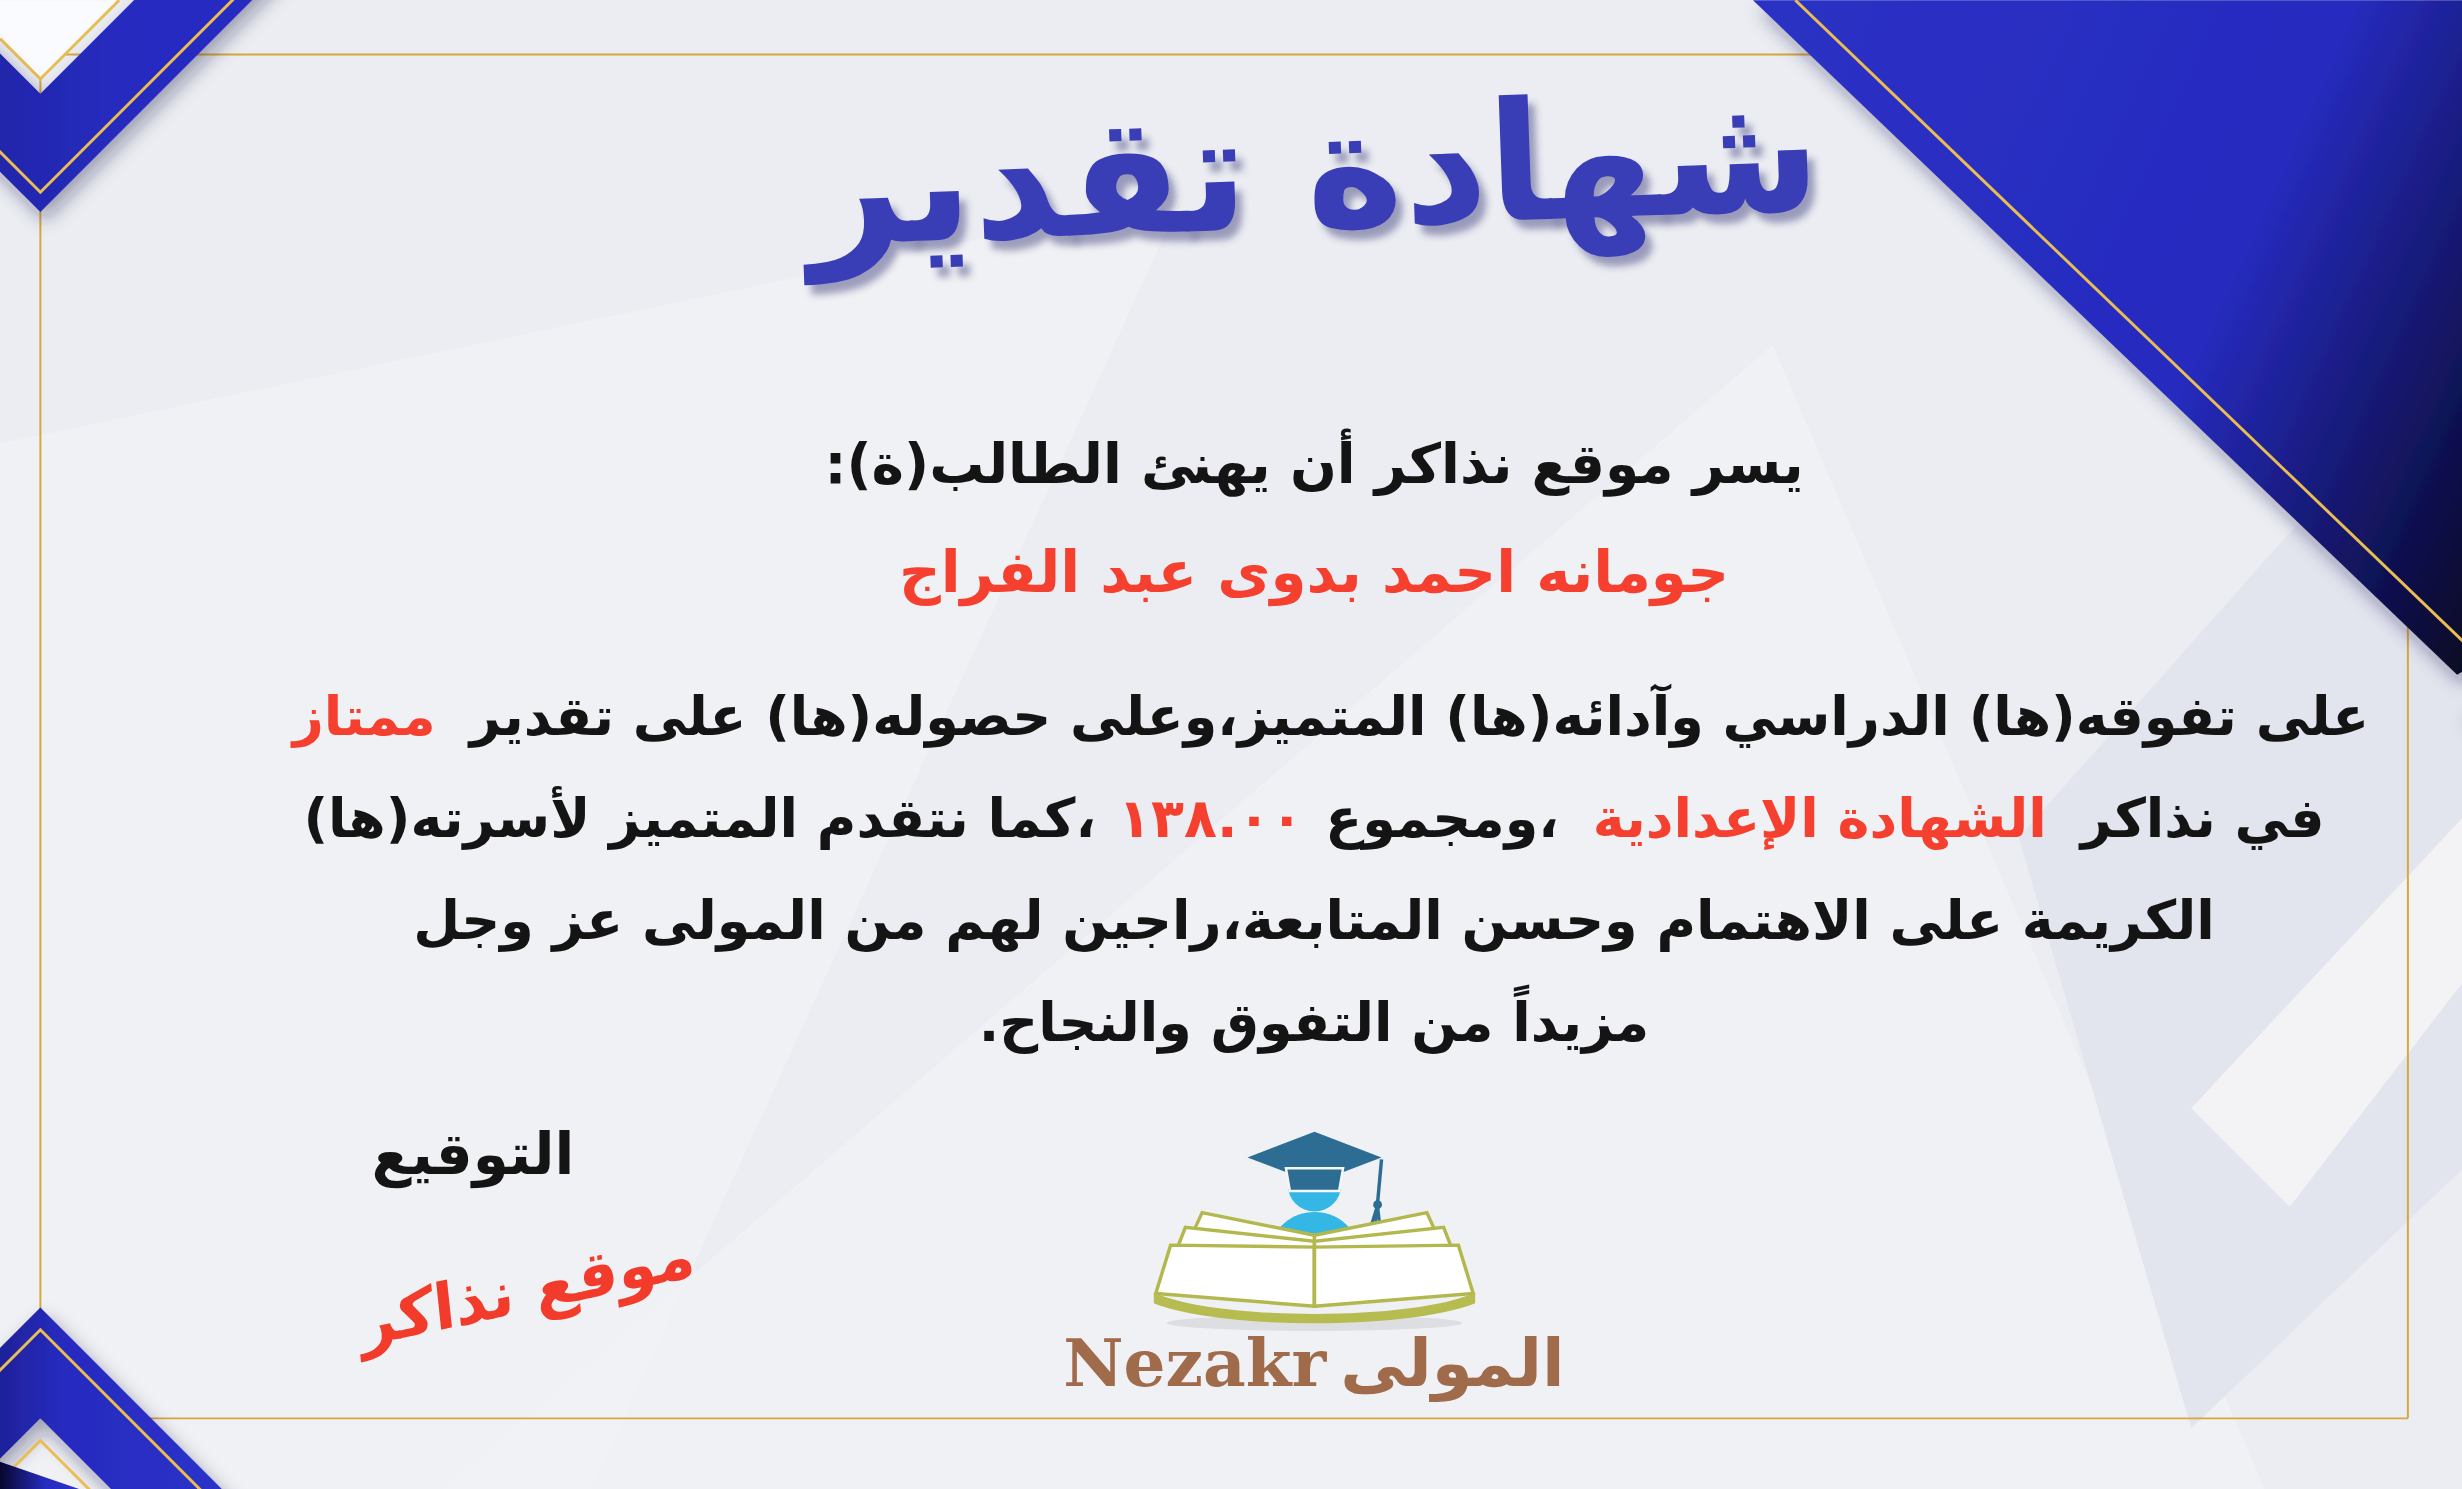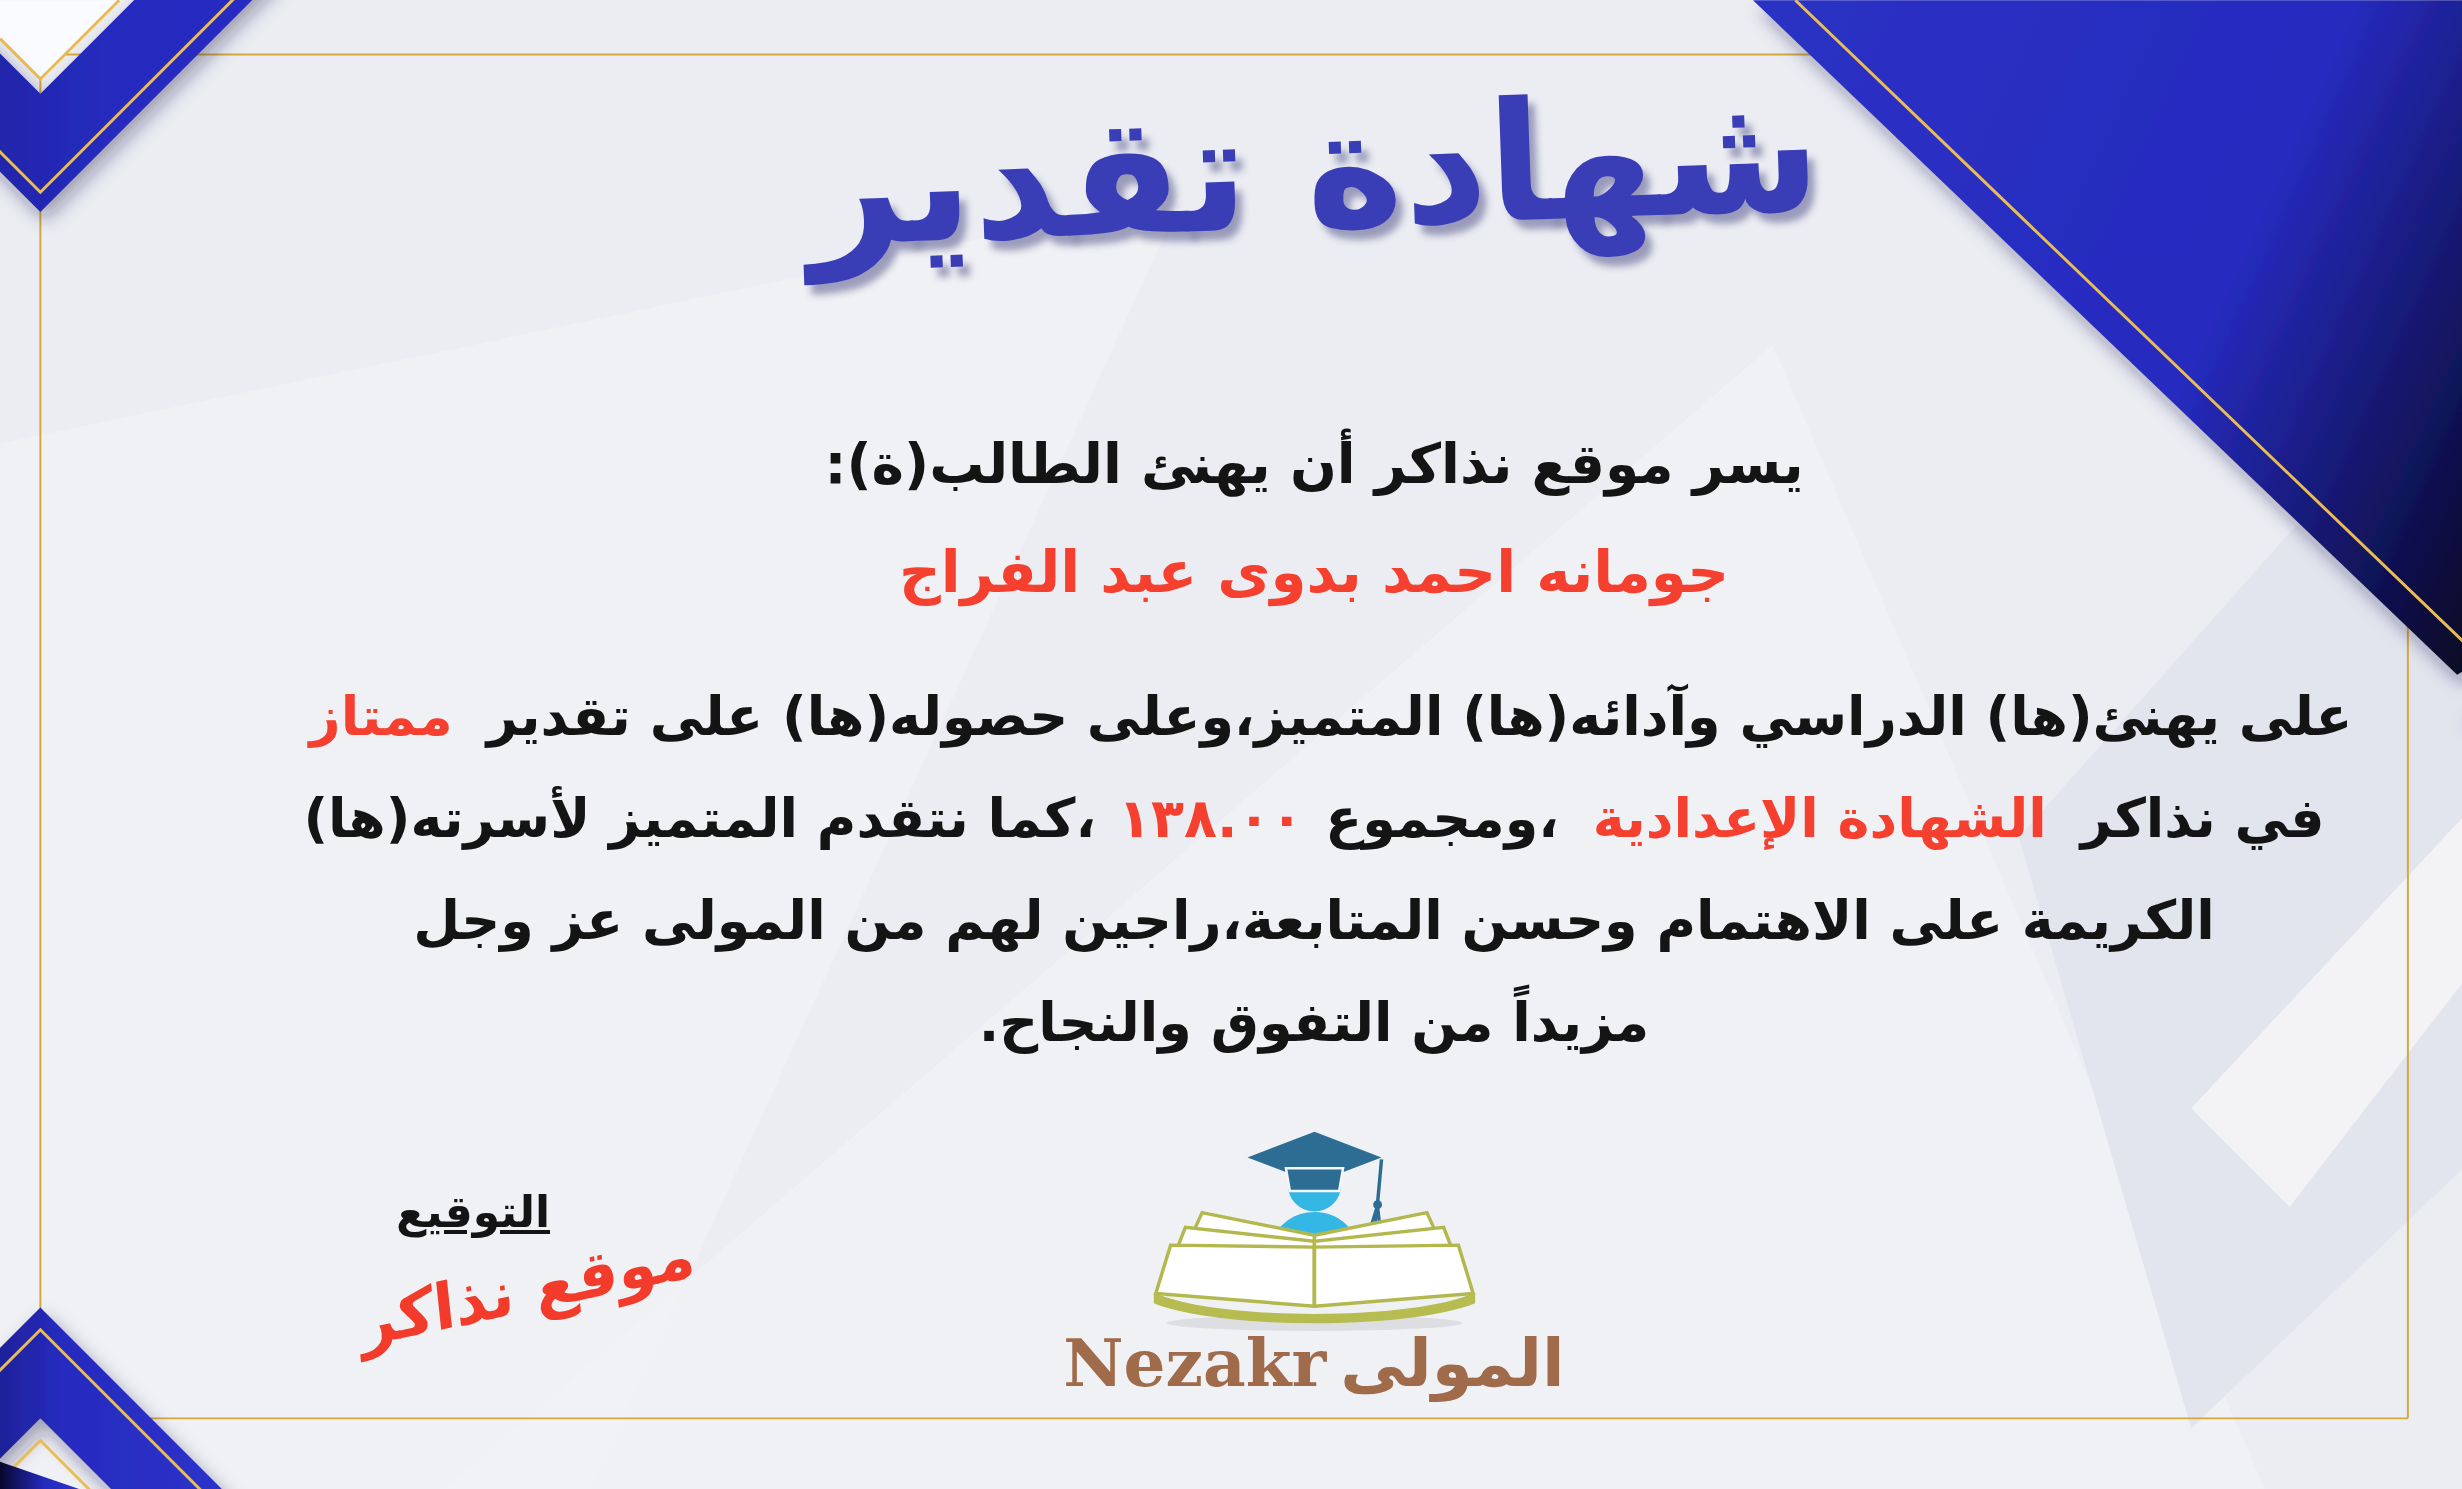--- a/index.html
+++ b/index.html
@@ -13,21 +13,21 @@
          color:#3a3eb6;transform:rotate(-2deg);
          text-shadow:6.9px 9.8px 7.9px rgba(55,55,120,.45);}
   .intro{left:0;right:0;top:432px;font-size:55px;font-weight:bold;}
   .sname{left:0;right:0;top:538px;font-size:58px;font-weight:bold;color:#f5402f;}
 
   .para{left:29.5px;right:29.5px;top:666px;font-size:54px;font-weight:bold;line-height:102px;}
   .red{color:#f5402f;}
   .blank{margin:0 34px;}
   .blank-sm{margin:10px 22px;}
 
-  .sig-label{left:276px;width:394px;top:1186px;font-size:44px;font-weight:bold;text-decoration:underline;}
+  .sig-label{left:276px;width:394px;top:1120px;font-size:58px;font-weight:bold;}
   .sig-script{left:325px;width:404px;top:1253px;font-size:63px;font-weight:bold;
               color:#f23b2a;transform:rotate(-12deg) skewX(-6deg);}
 
   .logo{position:absolute;left:1142px;top:1106px;width:345px;height:227px;}
   .logo-text{left:0;right:0;top:1324px;font-size:66px;font-weight:bold;color:#a06b4a;
              font-family:"DejaVu Serif","DejaVu Sans",serif;direction:ltr;}
   .logo-text .ar{font-family:"DejaVu Sans",sans-serif;margin-left:13.8px;}
 </style>
 </head>
 <body>
@@ -92,21 +92,21 @@
   </svg>
 
   <div class="txt title">شهادة تقدير</div>
 
   <div class="txt intro">يسر موقع نذاكر أن يهنئ الطالب(ة):</div>
 
   <div class="txt sname">جومانه احمد بدوى عبد الفراج</div>
 
   <div class="txt para">
     <div>
-      <span>على يهنئ(ها) الدراسي وآدائه(ها) المتميز،وعلى حصوله(ها) على تقدير</span><span class="red blank">ممتاز</span>
+      <span>على تفوقه(ها) الدراسي وآدائه(ها) المتميز،وعلى حصوله(ها) على تقدير</span><span class="red blank">ممتاز</span>
     </div>
     <div>
       <span>في نذاكر</span><span class="red blank">الشهادة الإعدادية</span><span>،ومجموع</span><span class="red blank-sm">١٣٨.٠٠</span><span>،كما نتقدم المتميز لأسرته(ها)</span>
     </div>
     <div>الكريمة على الاهتمام وحسن المتابعة،راجين لهم من المولى عز وجل</div>
     <div>مزيداً من التفوق والنجاح.</div>
   </div>
 
   <div class="txt sig-label">التوقيع</div>
   <div class="txt sig-script">موقع نذاكر</div>

